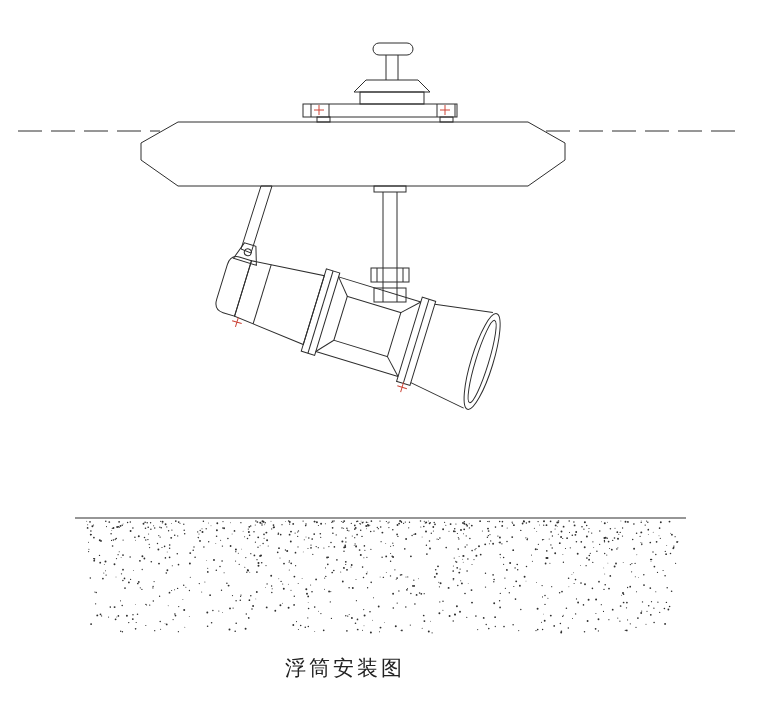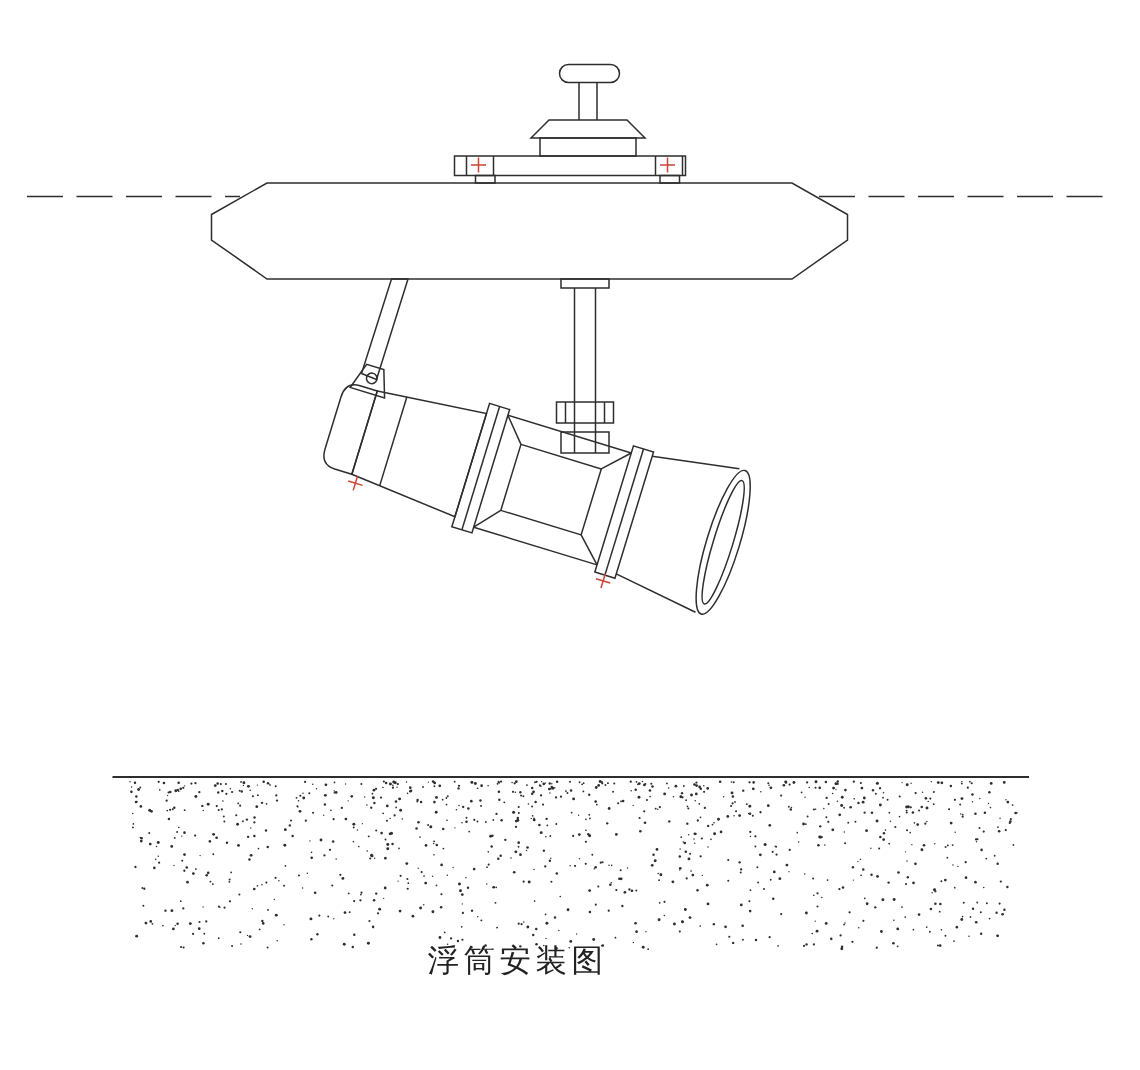--- a/index.html
+++ b/index.html
@@ -6,21 +6,21 @@
   .stage{
     position:relative;
     width:760px;height:713px;
     background:#ffffff;
     overflow:hidden;
     font-family:"Liberation Sans","DejaVu Sans",sans-serif;
   }
   svg{display:block;}
   .caption{
     position:absolute;
-    left:245px;top:626px;width:200px;
+    left:245px;top:654px;width:200px;
     text-align:center;
     font-family:"Liberation Serif","DejaVu Serif",serif;
     font-size:21px;
     letter-spacing:3px;
     color:#222222;
   }
 </style>
 </head>
 <body>
 

